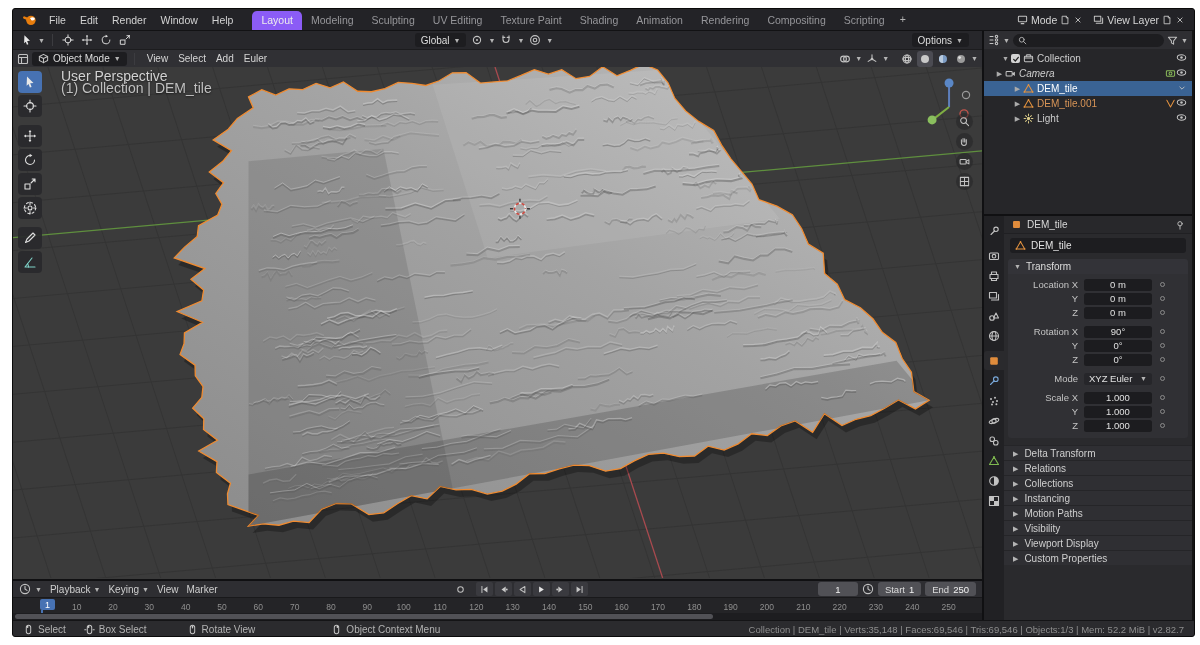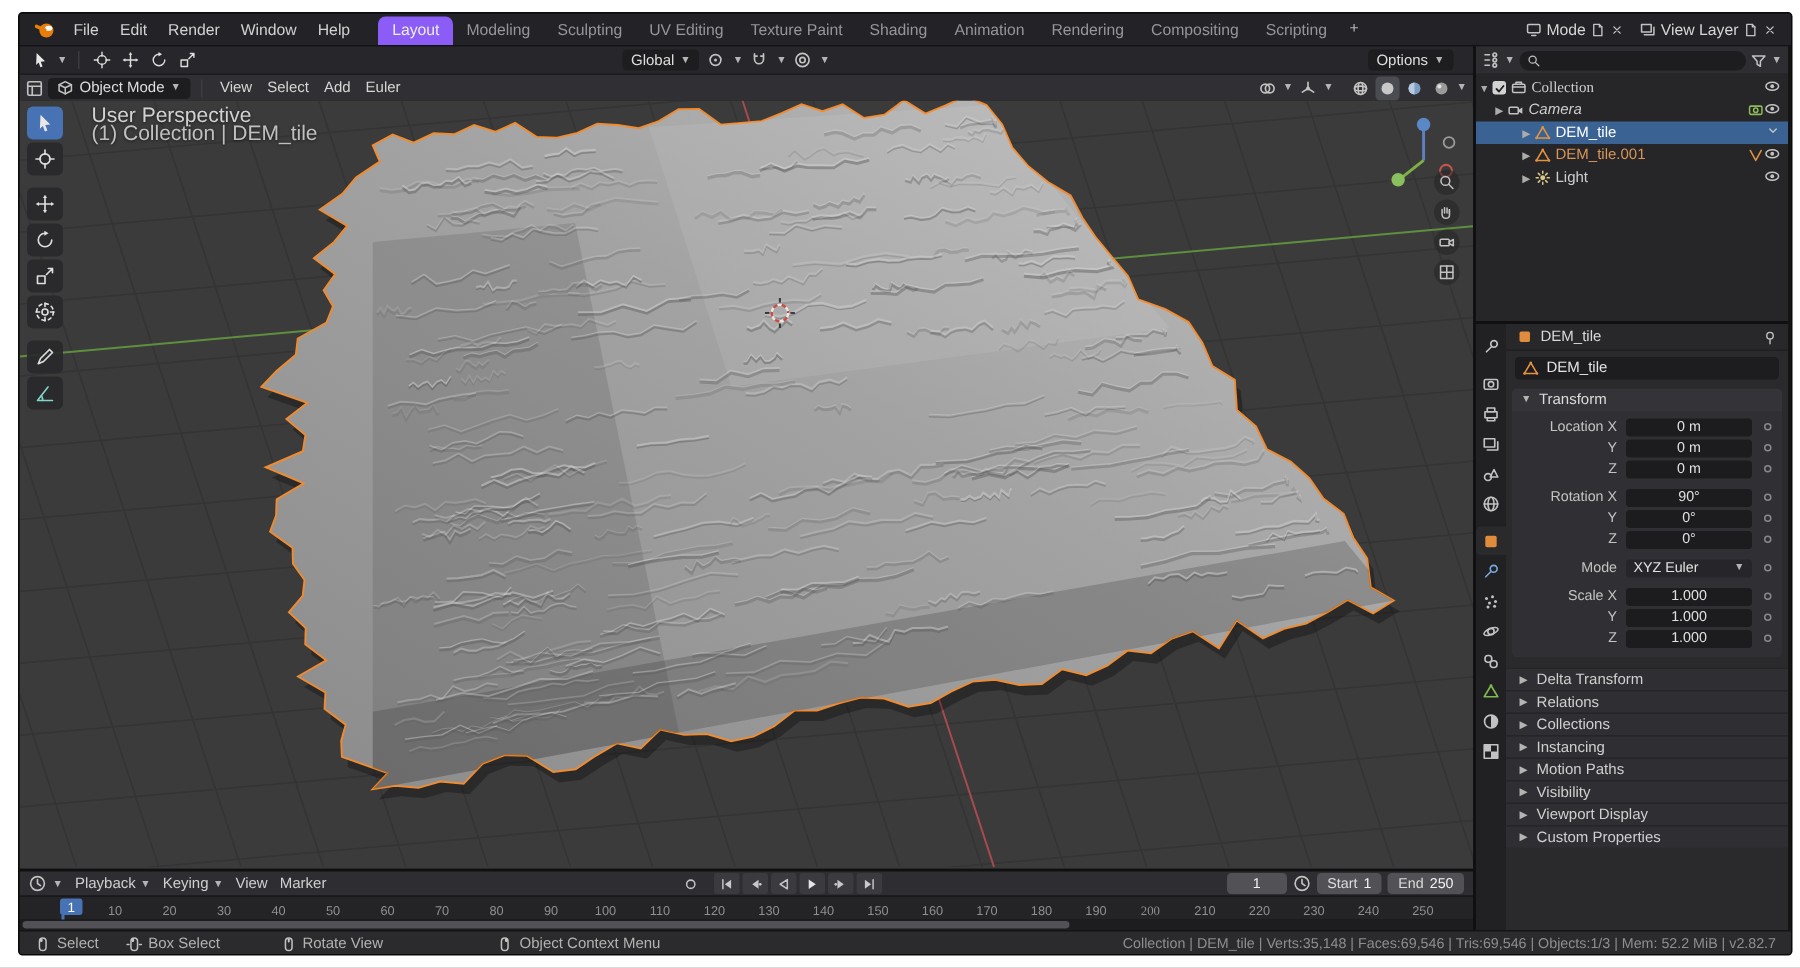--- a/index.html
+++ b/index.html
@@ -76,21 +76,21 @@
 .prop-tab.gap{margin-top:5px}
 .prop-main{flex:1;display:flex;flex-direction:column}
 .prop-crumb{height:18px;display:flex;align-items:center;gap:5px;padding:0 7px;background:#28282b;border-bottom:1px solid #202023;font-size:10px;color:#d8d8d8}
 .prop-name-row{height:22px;display:flex;align-items:center;padding:3px 6px}
 .prop-name-slot{flex:1;height:15px;background:#1d1d20;border-radius:3px;display:flex;align-items:center;gap:5px;padding:0 5px;font-size:10px;color:#e3e3e3}
 .panel-head{height:15px;display:flex;align-items:center;gap:5px;font-size:10px;color:#dcdcdc;background:#333338;margin:3px 4px 0;border-radius:3px 3px 0 0;padding:0 6px}
 .panel-body{background:#303034;margin:0 4px;border-radius:0 0 3px 3px;padding:3px 4px 6px}
 .t-row{display:flex;align-items:center;height:13px;margin-top:1px}
 .t-row.gap{margin-top:6px}
 .t-label{width:72px;text-align:right;font-size:9.5px;color:#c3c3c3;padding-right:6px;white-space:nowrap}
-.t-field{width:84px;height:12px;background:#1c1c1f;border-radius:2.5px;display:flex;align-items:center;justify-content:center;font-size:9.5px;color:#e0e0e0}
+.t-field{width:68px;height:12px;background:#1c1c1f;border-radius:2.5px;display:flex;align-items:center;justify-content:center;font-size:9.5px;color:#e0e0e0}
 .t-field.dd{justify-content:space-between;padding:0 5px;background:#26262a}
 .deco{width:12px;display:flex;justify-content:center;margin-left:4px}
 .deco i{width:5px;height:5px;border:1px solid #8a8a8a;border-radius:50%}
 .sections{margin-top:7px}
 .sec-row{height:15px;display:flex;align-items:center;gap:6px;padding:0 9px;background:#2f2f33;border-top:1px solid #252528;font-size:10px;color:#cfcfcf}
 
 .statusbar{height:18px;background:#2b2b2e;border-top:1px solid #141416;display:flex;align-items:center;padding:0 10px;font-size:10px;color:#b2b2b2}
 .hint{display:flex;align-items:center;gap:4px;margin-right:18px;white-space:nowrap}
 .hint:nth-child(3){margin-left:22px}
 .hint:nth-child(4){margin-left:58px}
@@ -1116,21 +1116,21 @@
             <span class="tick" style="left: 390.667px;">100</span>
             <span class="tick" style="left: 426.997px;">110</span>
             <span class="tick" style="left: 463.327px;">120</span>
             <span class="tick" style="left: 499.657px;">130</span>
             <span class="tick" style="left: 535.987px;">140</span>
             <span class="tick" style="left: 572.317px;">150</span>
             <span class="tick" style="left: 608.647px;">160</span>
             <span class="tick" style="left: 644.977px;">170</span>
             <span class="tick" style="left: 681.307px;">180</span>
             <span class="tick" style="left: 717.637px;">190</span>
-            <span class="tick" style="left: 753.967px; font-family: Liberation Serif, serif;">200</span>
+            <span class="tick" style="left: 753.967px;">200</span>
             <span class="tick" style="left: 790.297px;">210</span>
             <span class="tick" style="left: 826.627px;">220</span>
             <span class="tick" style="left: 862.957px;">230</span>
             <span class="tick" style="left: 899.287px;">240</span>
             <span class="tick" style="left: 935.617px;">250</span>
             <div class="playhead" style="left: 27px;">
               <div class="ph-box">1</div>
               <div class="ph-line"></div>
             </div>
           </div>
@@ -1161,21 +1161,21 @@
                 </span>
               </div>
           <span class="ic">
                 <svg viewBox="0 0 12 12" width="11" height="11" fill="none" stroke="#c2c2c2" stroke-width="1.1" stroke-linecap="round" stroke-linejoin="round">
                   <path d="M1.5 2.5 H10.5 L7.2 6.4 V10 L4.8 8.6 V6.4 Z"></path>
                 </svg>
               </span>
               <span class="caret">▼</span>
         </div>
         <div class="ol-tree" id="ol-tree">
-              <div class="ol-row" style=" font-family: Liberation Serif, serif;">
+              <div class="ol-row" style="padding-left: 16px;">
                 <span class="exp">▼</span>
                 <span class="cbx">
                   <span class="ic">
                     <svg viewBox="0 0 12 12" width="8" height="8" fill="none" stroke="#c2c2c2" stroke-width="1.1" stroke-linecap="round" stroke-linejoin="round">
                       <path d="M2.5 6.5 L5 9 L9.5 3.5" stroke="#222" stroke-width="1.8"></path>
                     </svg>
                   </span>
                 </span>
                 <span class="ic">
                   <svg viewBox="0 0 12 12" width="11" height="11" fill="none" stroke="#c2c2c2" stroke-width="1.1" stroke-linecap="round" stroke-linejoin="round">

